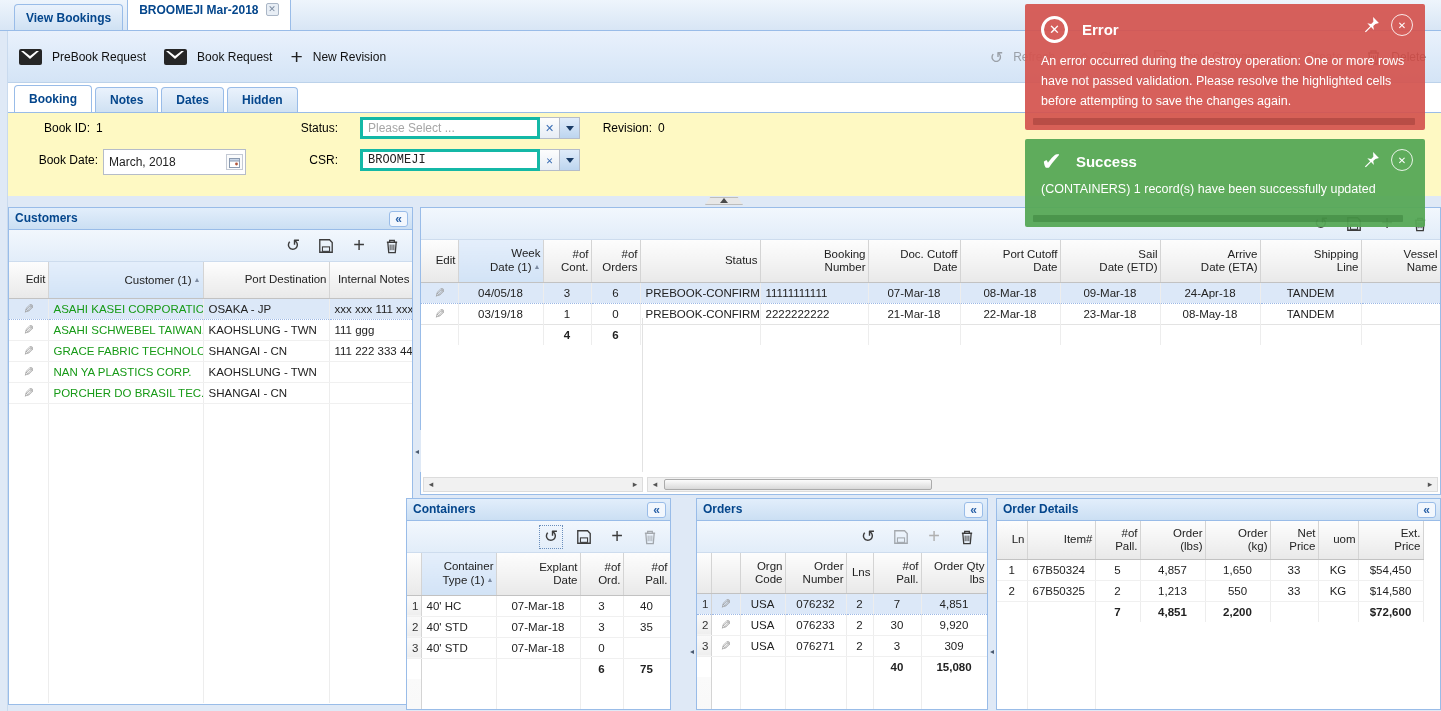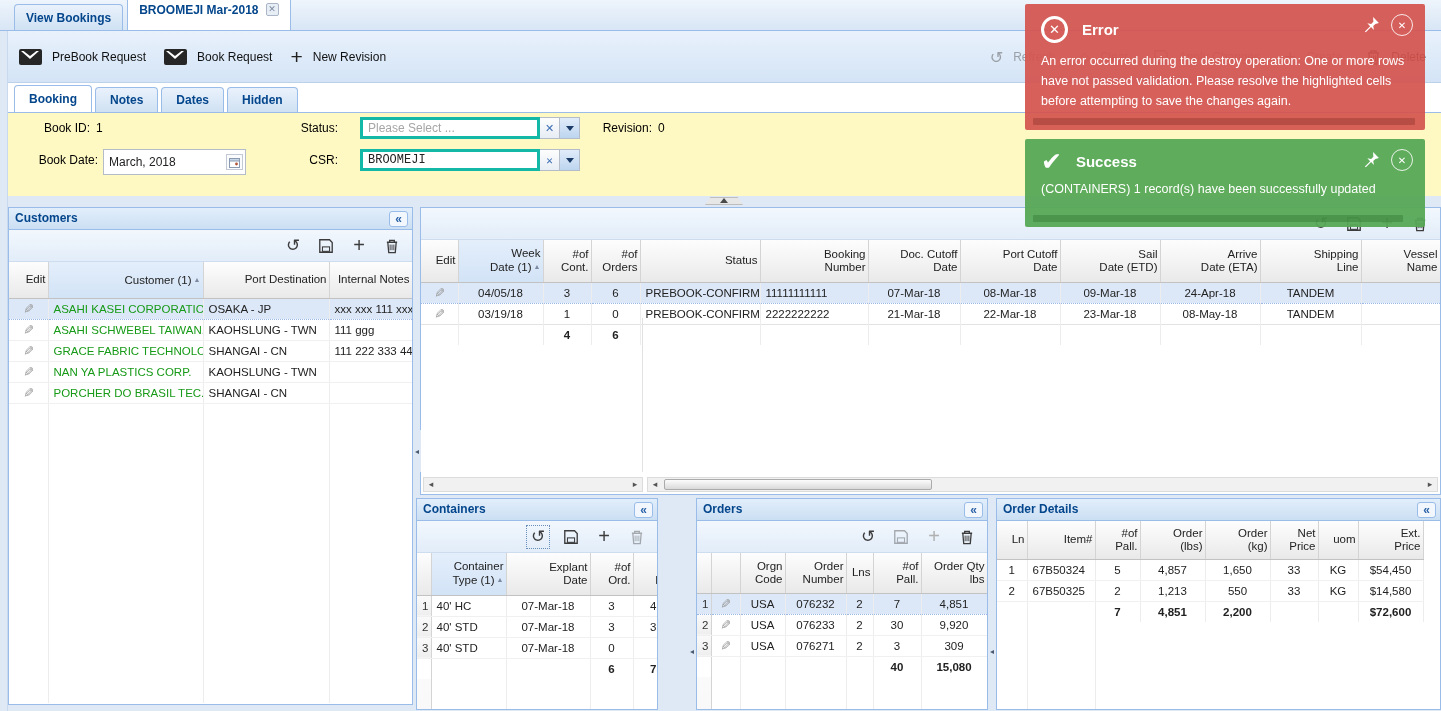--- a/index.html
+++ b/index.html
@@ -436,21 +436,21 @@
     <span class="arrow" style="margin-right:auto;">◂</span>
     <div class="thumb" style="left:16px;width:268px;"></div>
     <span class="arrow">▸</span>
   </div>
 </div>
 
 <div class="mini-collapse" style="left:413px;top:430px;">◂</div>
 <div class="mini-collapse" style="left:688px;top:630px;">◂</div>
 <div class="mini-collapse" style="left:988px;top:630px;">◂</div>
 
-<div class="panel" style="left:416px;top:498px;width:242px;height:212px;">
+<div class="panel" style="left:406px;top:498px;width:265px;height:212px;">
   <div class="phead">
     <span>Containers</span>
     <div class="pcollapse">«</div>
   </div>
   <div class="gtools">
     <span class="gicon focused">↺</span>
     <span class="gicon">
         <svg width="16" height="16" viewBox="0 0 18 18">
           <path d="M2 2h11l3 3v11H2z" fill="none" stroke="#3c3c3c" stroke-width="1.5"></path>
           <rect x="5" y="10" width="8" height="5" fill="none" stroke="#3c3c3c" stroke-width="1.2"></rect>

